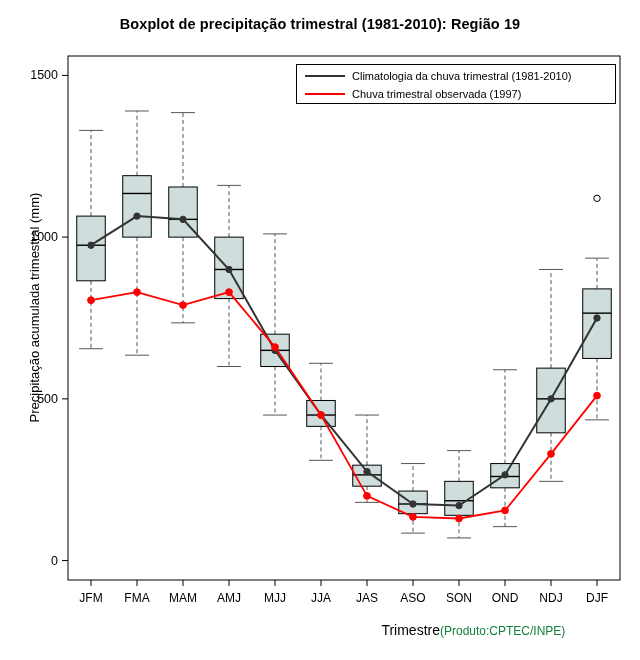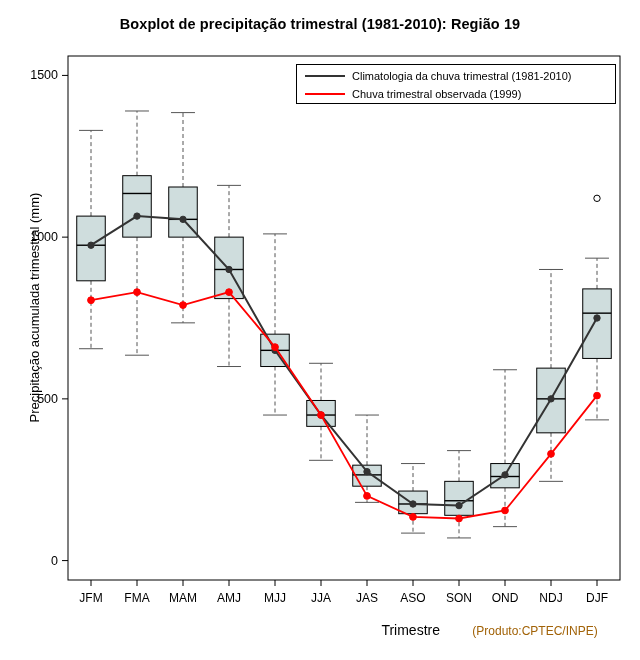--- a/index.html
+++ b/index.html
@@ -49,23 +49,23 @@
     width: 240px;
     text-align: right;
     font-size: 14px;
     color: #000;
   }
   .credit {
     position: absolute;
     left: 440px;
     top: 624px;
     width: 190px;
-    text-align: center;
+    text-align: left;
     font-size: 12px;
-    color: #a16207;
+    color: #15803d;
   }
   svg#plot {
     position: absolute;
     left: 0;
     top: 0;
   }
   .tick-label-y {
     font-size: 12.5px;
     fill: #000;
     font-family: "Liberation Sans", sans-serif;
@@ -285,17 +285,17 @@
       </g>
   </svg>
 
   <div class="legend-box">
     <div class="legend-row r1">
       <span class="legend-swatch" id="sw0" style="border-top-color: rgb(51, 51, 51);"></span>
       <span class="legend-text">Climatologia da chuva trimestral (1981-2010)</span>
     </div>
     <div class="legend-row r2">
       <span class="legend-swatch" id="sw1" style="border-top-color: rgb(255, 0, 0);"></span>
-      <span class="legend-text">Chuva trimestral observada (1999)</span>
+      <span class="legend-text">Chuva trimestral observada (1997)</span>
     </div>
   </div>
 
 </div>
 
 </body></html>

